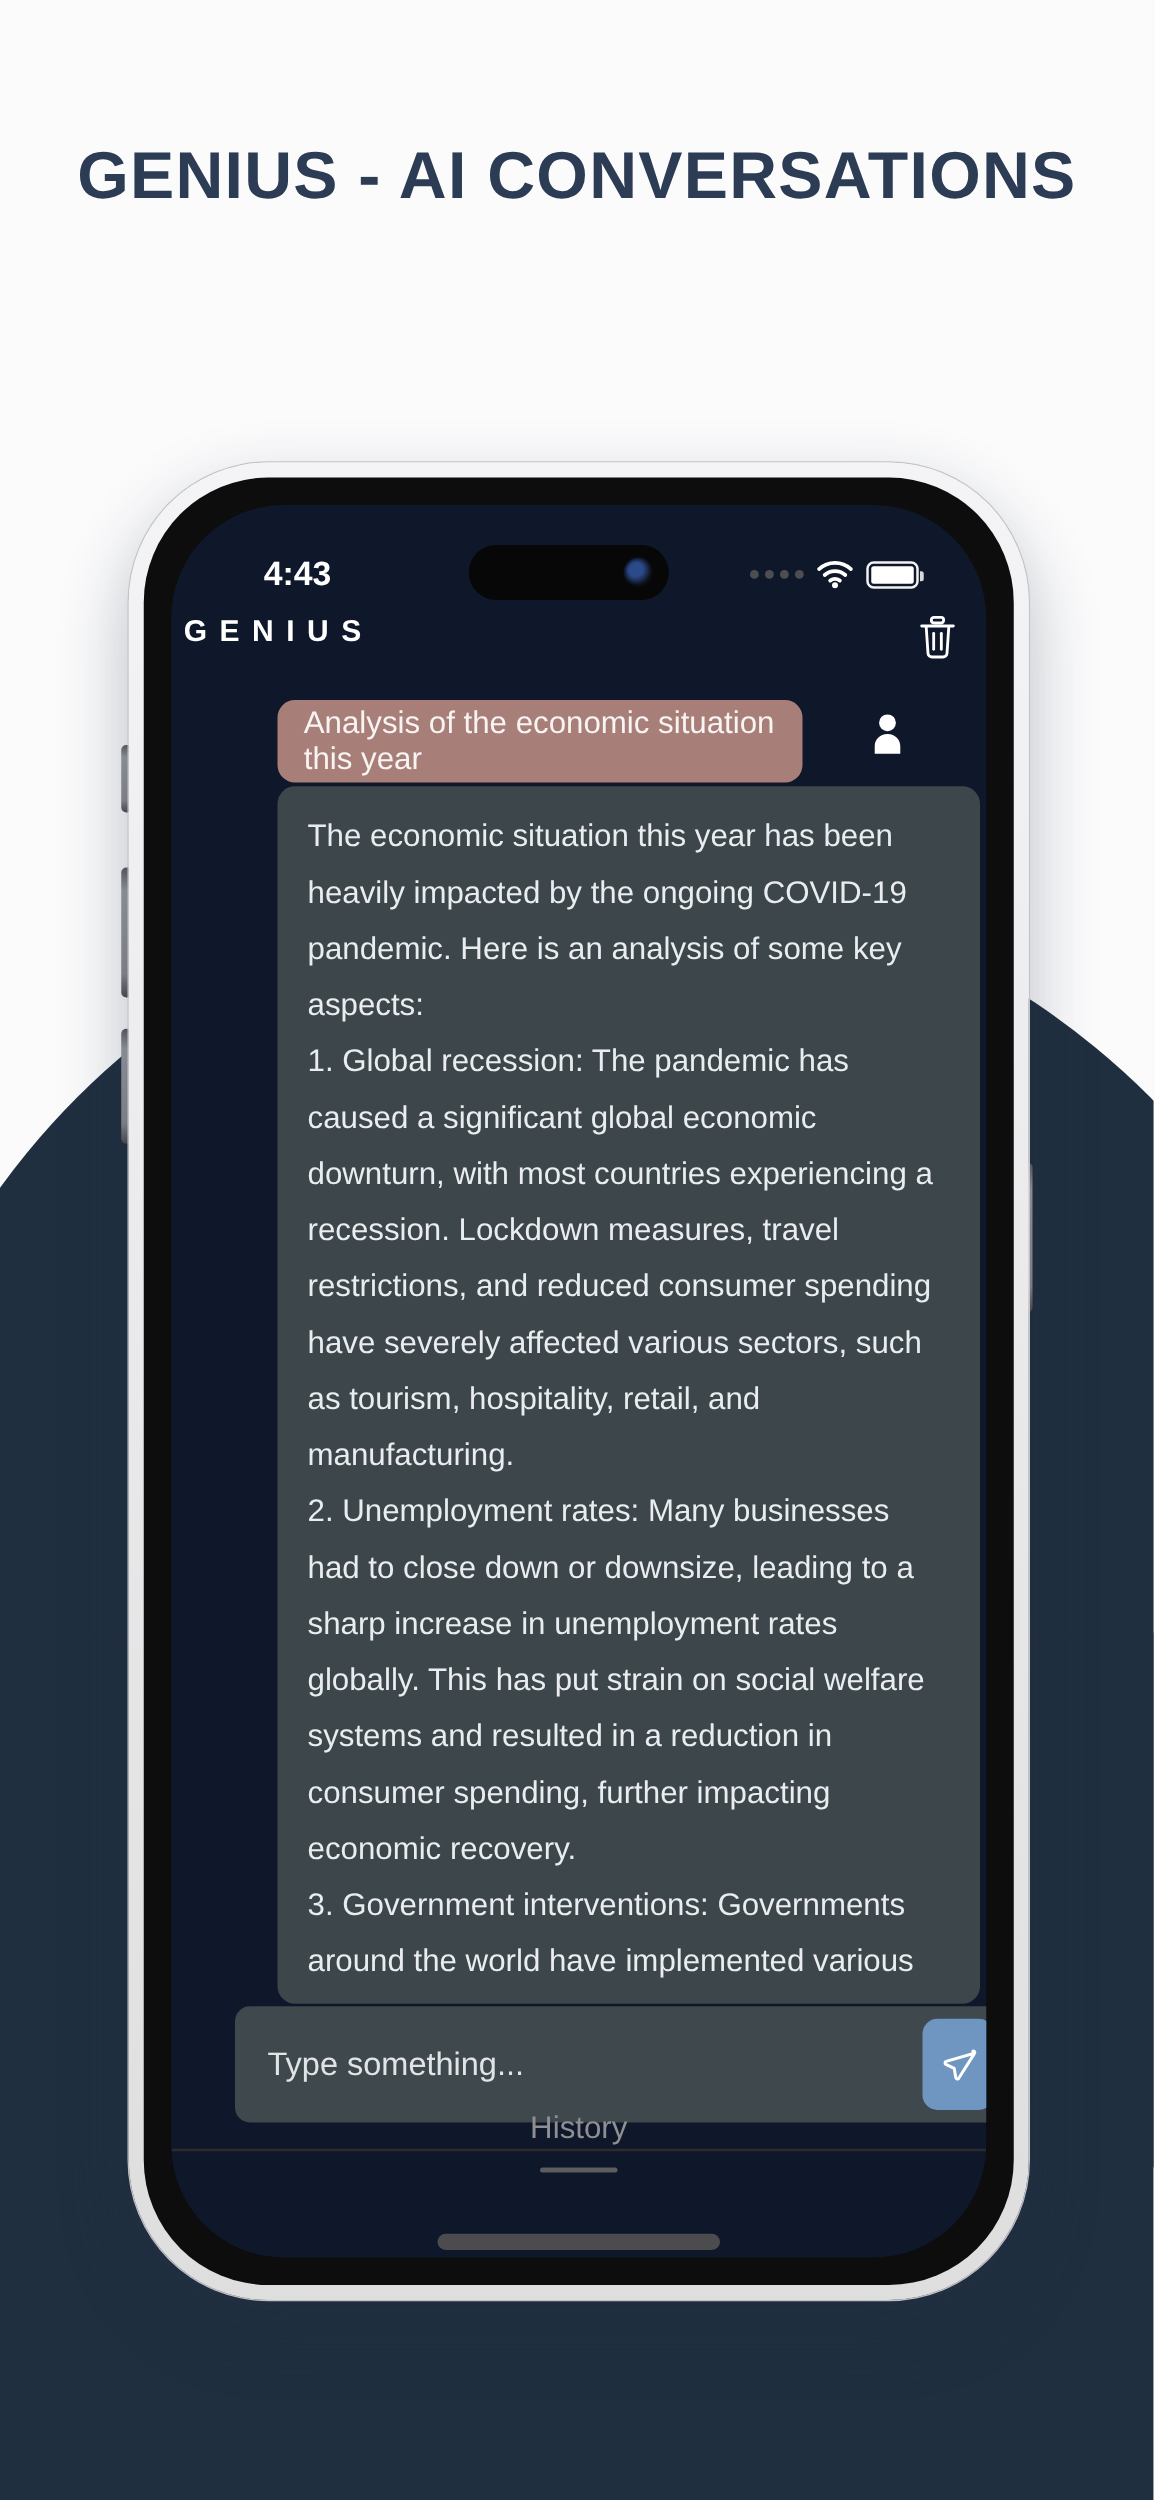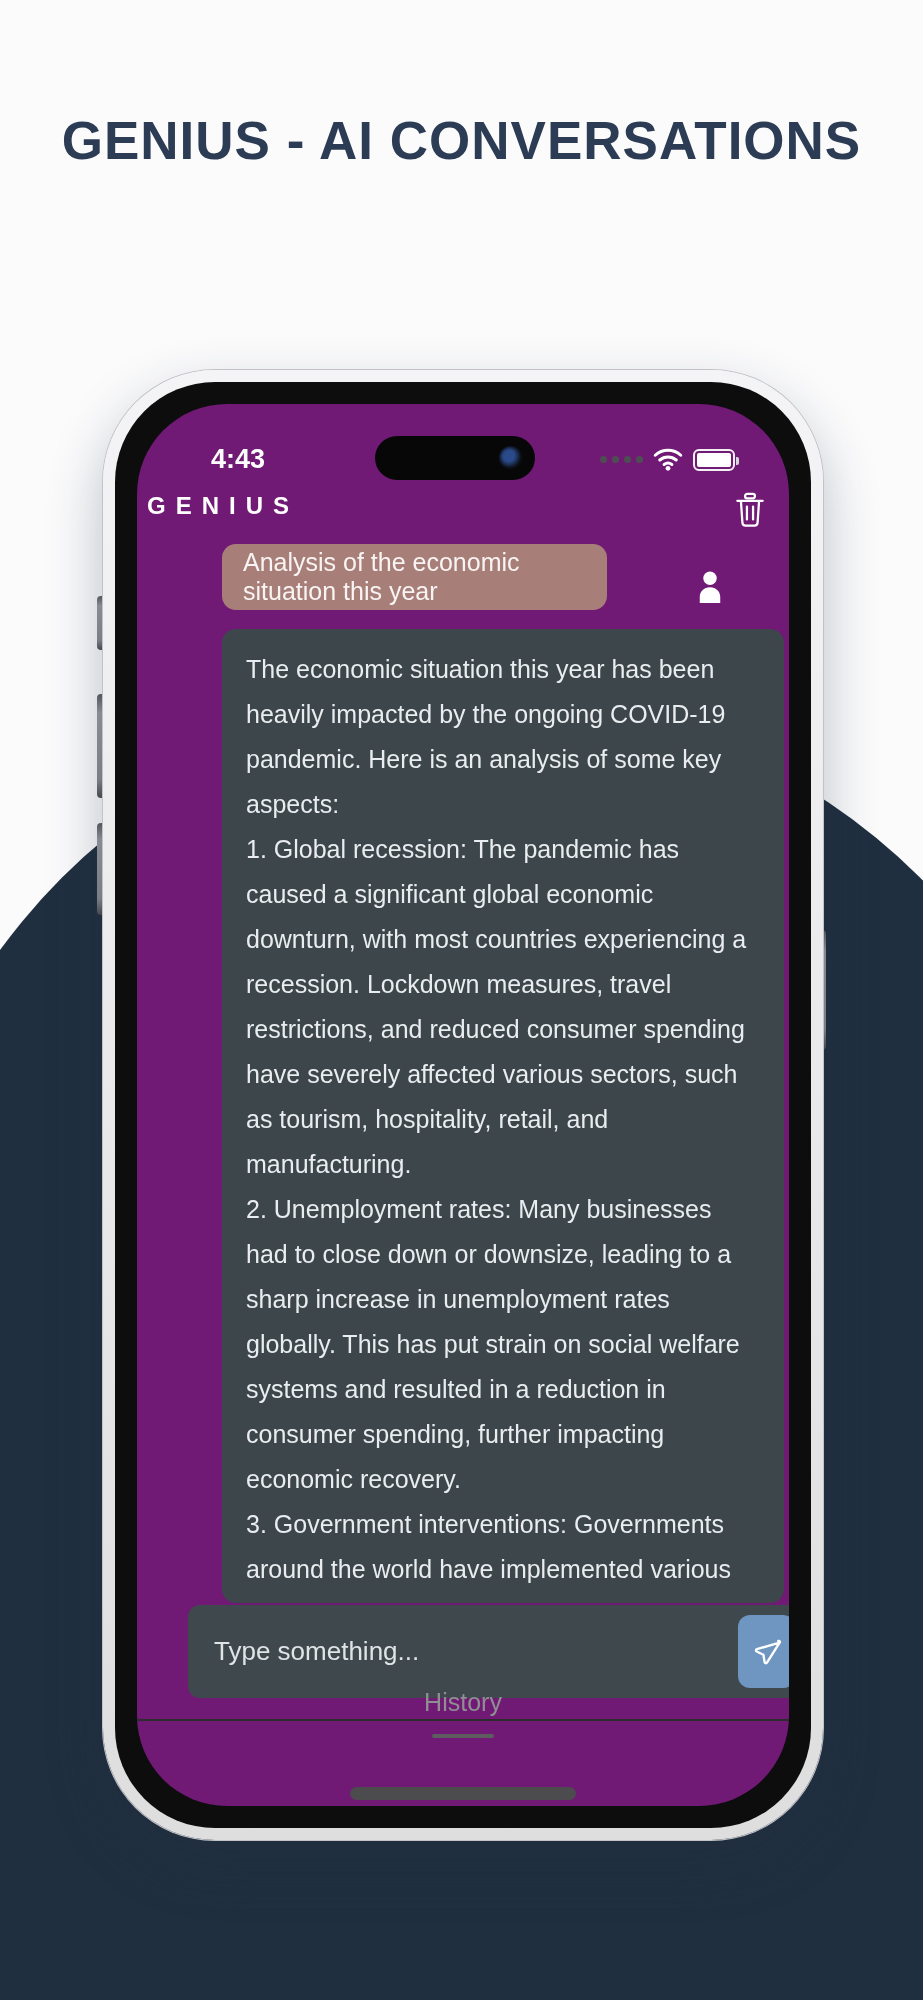--- a/index.html
+++ b/index.html
@@ -22,21 +22,21 @@
   .sb1 { left:97px; top:596px; height:54px; }
   .sb2 { left:97px; top:694px; height:104px; }
   .sb3 { left:97px; top:823px; height:92px; }
   .sb4 { left:817px; top:930px; height:120px; }
 
   
   .phone-frame { position:absolute; left:103px; top:370px; width:720px; height:1470px;
     border-radius:112px; background:linear-gradient(180deg,#f4f4f6,#dededf);
     box-shadow:0 0 0 1px #c2c2c7, 0 24px 55px rgba(32,47,64,0.30); }
   .phone-bezel { position:absolute; inset:12px; border-radius:100px; background:#0d0d0d; }
-  .phone-screen { position:absolute; inset:22px; border-radius:90px; background:#701a75; overflow:hidden; }
+  .phone-screen { position:absolute; inset:22px; border-radius:90px; background:#0f172a; overflow:hidden; }
 
   
   .status-time { position:absolute; left:74px; top:40px; font-size:27px; font-weight:700; color:#ffffff; }
   .notch { position:absolute; left:50%; transform:translateX(-50%); margin-left:-8px; top:32px;
     width:160px; height:44px; border-radius:24px; background:#070708; }
   .notch-cam { position:absolute; right:12px; top:10px; width:24px; height:24px; border-radius:50%;
     background:radial-gradient(circle at 40% 40%, #2a4a8a 0 28%, #10151e 60%, #000 100%);
     box-shadow:inset 0 0 4px #000; }
   .status-icons { position:absolute; right:54px; top:44px; display:flex; align-items:center; gap:10px; }
   .cell-dots { display:flex; gap:5px; align-items:center; }
@@ -45,21 +45,21 @@
   .battery .fill { width:100%; height:100%; background:#ffffff; border-radius:2px; }
   .battery .nub { position:absolute; right:-6px; top:6px; width:3px; height:8px; background:#d8d8d8; border-radius:0 2px 2px 0; }
 
   
   .app-title { position:absolute; left:0; top:88px; width:100%; 
     font-size:24px; font-weight:700; letter-spacing:10px; color:#ffffff; text-indent:10px; }
   .trash-btn { position:absolute; right:22px; top:88px; width:34px; height:36px; background:none; border:none; cursor:pointer; }
 
   
   .user-row { position:absolute; left:85px; top:140px; width:540px; }
-  .user-bubble { position:absolute; left:0; top:0; width:385px; min-height:66px; border-radius:14px;
+  .user-bubble { position:absolute; left:0; top:16px; width:420px; min-height:66px; border-radius:14px;
     background:#a87f78; color:#f8f4f3; font-size:25px; display:flex; align-items:center; padding:0 21px; }
   .person-icon { position:absolute; left:555px; top:164px; }
 
   .ai-bubble { position:absolute; left:85px; top:225px; width:562px; height:974px; border-radius:14px;
     background:#3d464b; color:#e9edef; font-size:25px; line-height:45px;
     padding:18px 24px; overflow:hidden; white-space:pre-line; }
 
   
   .input-bar { position:absolute; left:27px; top:1201px; width:616px; height:93px;
     border-radius:12px; background:#3f484d;margin-left:24px; }

